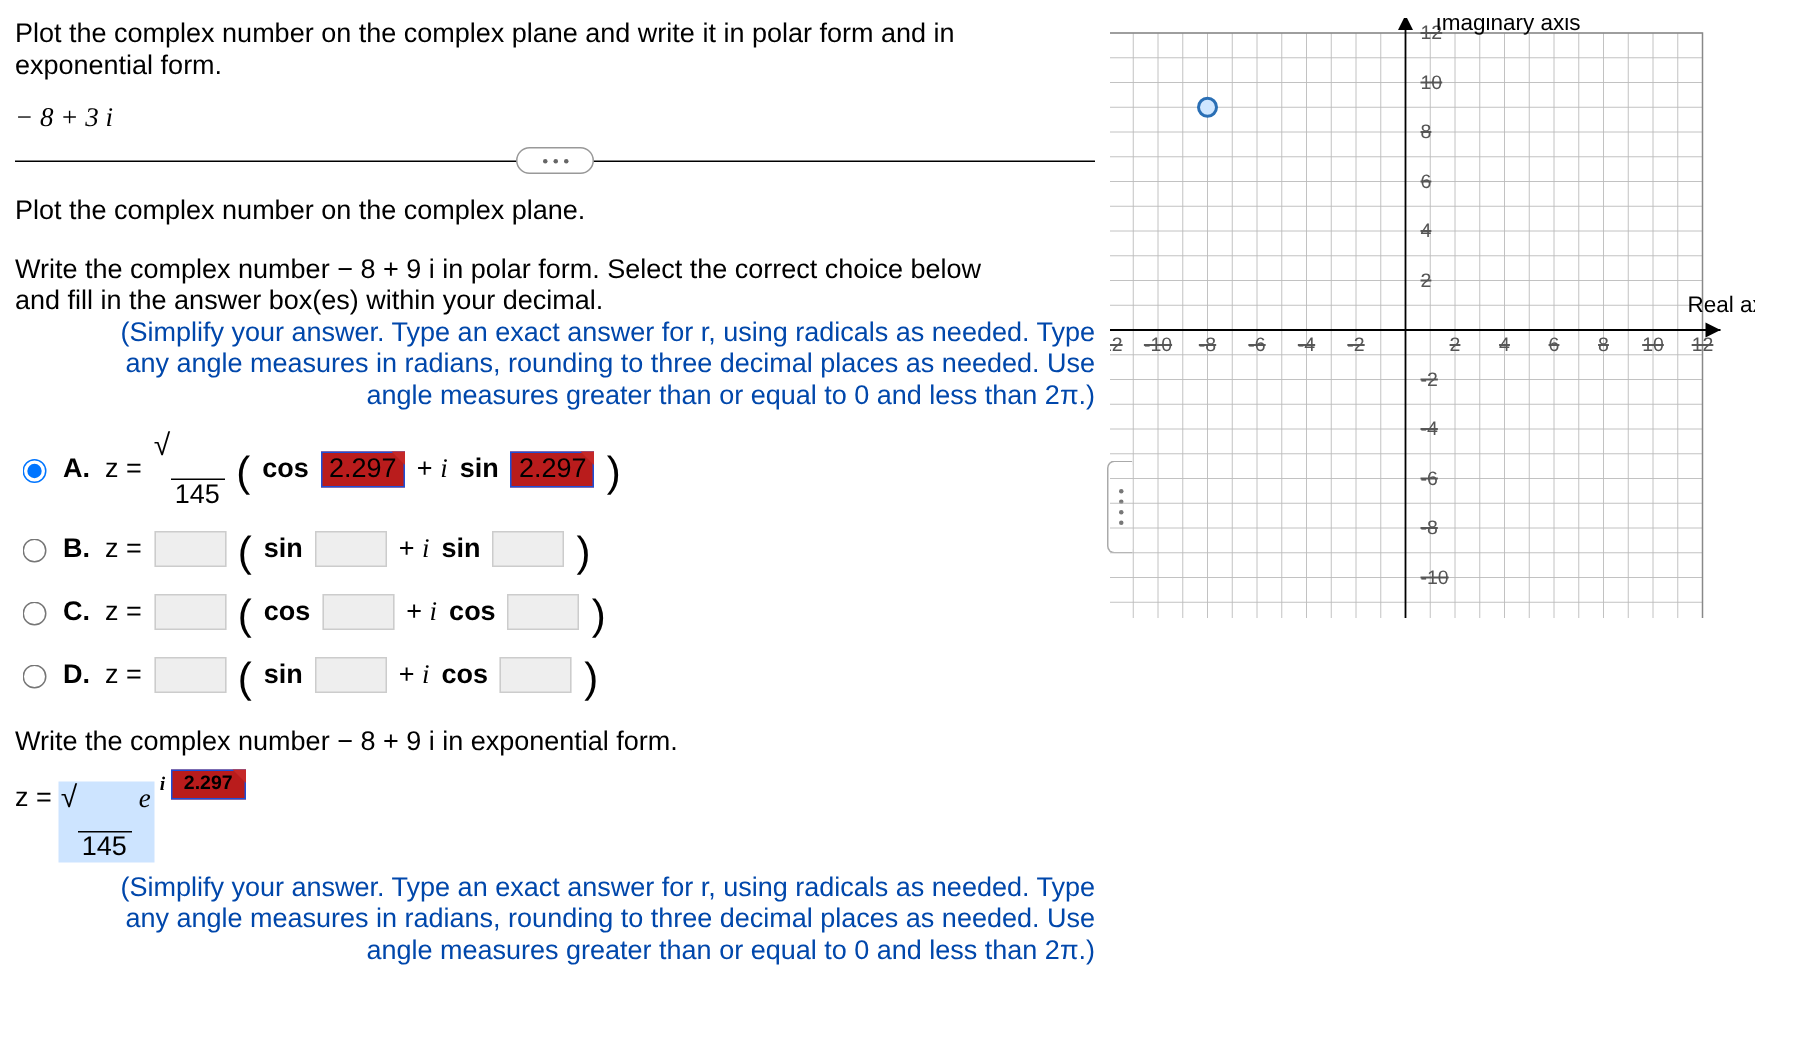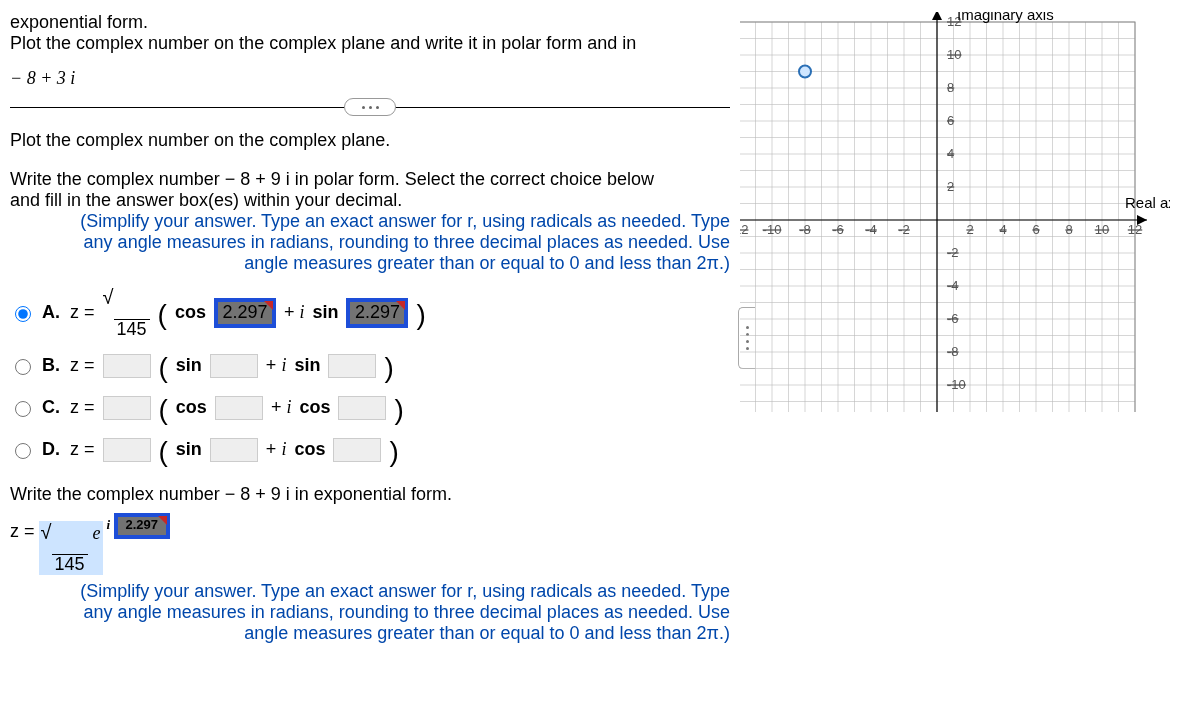--- a/index.html
+++ b/index.html
@@ -12,40 +12,40 @@
   .dots span{width:3px;height:3px;background:#666;border-radius:50%;}
   .choices { margin-top:12px; }
   .choice { display:flex; align-items:center; gap:8px; margin:10px 0;}
   .choice input[type=radio]{ width:16px; height:16px;}
   .label-letter { font-weight:bold; margin-right:2px;}
   .sqrt { display:inline-flex; align-items:flex-start;}
   .sqrt-sym { font-size:20px;}
   .sqrt-body { border-top:1.5px solid #000; padding:0 3px; line-height:1.1;margin-top:33px;}
   .paren { font-size:28px; position:relative; top:2px;}
   .inputbox { display:inline-block; min-width:46px; height:22px; background:#eee; border:1px solid #ccc; vertical-align:middle;}
-  .inputbox.filled { background:#737373; border:4px solid #1d4ed8; padding:0 4px; text-align:center; color:#000;}
+  .inputbox.filled { background:#b91c1c; border:1px solid #1d4ed8; padding:0 4px; text-align:center; color:#000;}
   .flag-mark::after { content:""; position:absolute; right:-1px; top:-1px; border-style:solid; border-width:0 9px 9px 0; border-color:transparent #c62828 transparent transparent;}
   .ital { font-style: italic; font-family: 'Times New Roman', serif;}
   .exp-block { margin-top:18px;}
   .expform { display:flex; align-items:flex-start; gap:4px; font-size:18px;}
   .sup { font-size:13px; position:relative; top:-8px;font-weight:bold;}
   .sup .inputbox.filled{ height:18px; font-size:13px; min-width:40px;}
   .sel { background:#cde4ff; padding:0 2px;}
   .graph-wrap{ position:relative; width:430px; height:400px;}
   svg { display:block;}
   .side-drawer{ position:absolute; left:-2px; top:295px; width:16px; height:60px; border:1px solid #aaa; border-right:none; border-radius:5px 0 0 5px; background:#fff; display:flex; flex-direction:column; align-items:center; justify-content:center; gap:4px;}
   .side-drawer span{width:3px;height:3px;background:#777;border-radius:50%;}
 </style>
 </head>
 <body>
 
 <div class="row">
   <div class="left">
+    <div>Plot the complex number on the complex plane and write it in polar form and in</div>
     <div>exponential form.</div>
-    <div>Plot the complex number on the complex plane and write it in polar form and in</div>
     <div style="margin-top:14px;">
       <span class="ital">− 8 + 3 i</span>
     </div>
 
     <hr class="hr">
     <div class="dots">
         <span></span>
         <span></span>
         <span></span>
       </div>

